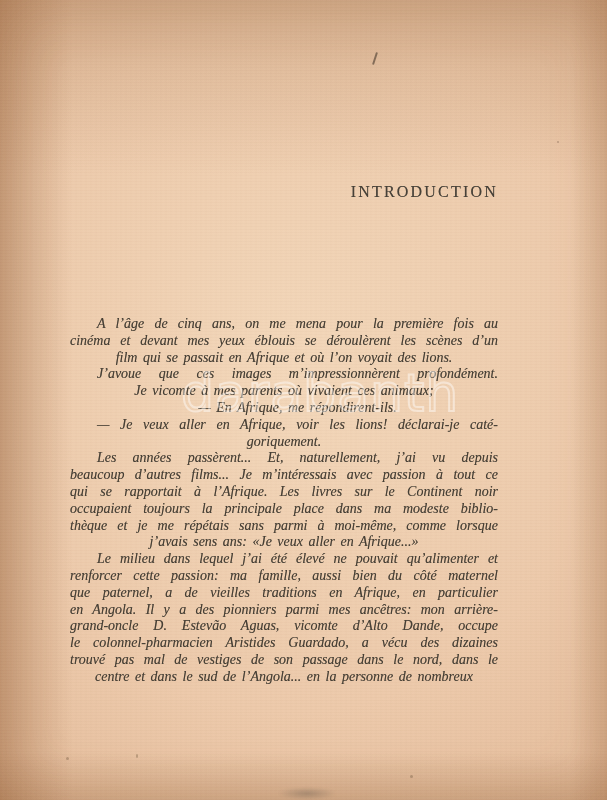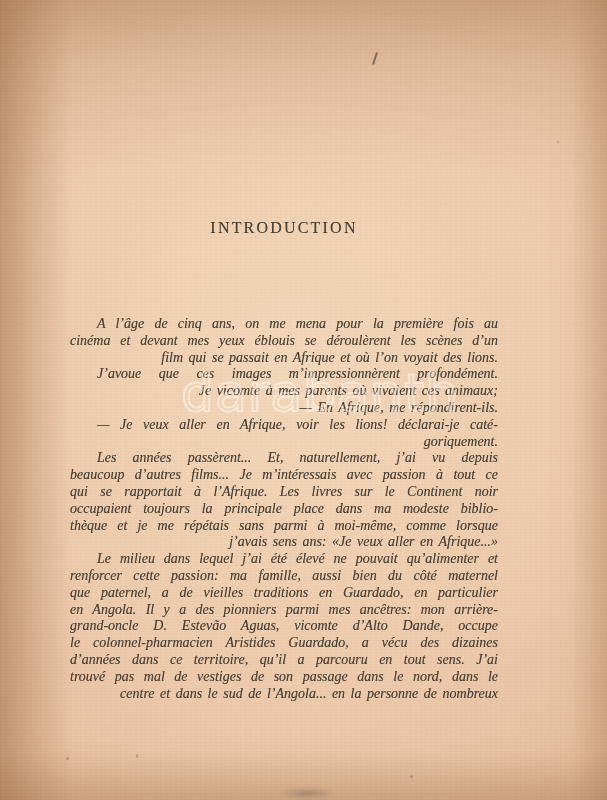--- a/index.html
+++ b/index.html
@@ -21,35 +21,34 @@
   }
   
   .grain {
     position: absolute; inset: 0; pointer-events: none; opacity: .5;
     background:
       repeating-linear-gradient(0deg, rgba(120,85,55,.035) 0 1px, rgba(255,240,220,.03) 1px 3px),
       repeating-linear-gradient(90deg, rgba(120,85,55,.02) 0 2px, rgba(255,240,220,.02) 2px 5px);
   }
   .title {
     position: absolute; top: 183px; left: 70px; width: 428px;
-    text-align: center;
+    text-align: right;
     font-size: 16px; letter-spacing: 2.2px;
     color: #474138;
     text-shadow: 0 0 .5px rgba(71,65,56,.55);
-    margin-top: 36px;
   }
   .body-text {
     position: absolute; top: 316px; left: 70px; width: 428px;
     font-style: italic;
     font-size: 14px; line-height: 16.8px;
     color: #463f35;
     word-spacing: 2px;
     text-shadow: 0 0 .5px rgba(70,63,53,.5);
   }
-  .line { height: 16.8px; white-space: nowrap; text-align: right; }
+  .line { height: 16.8px; white-space: nowrap; text-align: center; }
   .line.jl { text-align: justify; text-align-last: justify; }
   .line.indent { padding-left: 27px; }
   .watermark {
     position: absolute; top: 354px; left: 140px;
     font-family: "DejaVu Sans", sans-serif;
     font-style: normal;
     font-size: 52px; line-height: 78px;
     letter-spacing: 1px;
     color: transparent;
     -webkit-text-stroke: 2px rgba(255,255,255,.60);
@@ -101,25 +100,24 @@
       <div class="line indent jl">— Je veux aller en Afrique, voir les lions! déclarai-je caté-</div>
       <div class="line">goriquement.</div>
       <div class="line indent jl">Les années passèrent... Et, naturellement, j’ai vu depuis</div>
       <div class="line jl">beaucoup d’autres films... Je m’intéressais avec passion à tout ce</div>
       <div class="line jl">qui se rapportait à l’Afrique. Les livres sur le Continent noir</div>
       <div class="line jl">occupaient toujours la principale place dans ma modeste biblio-</div>
       <div class="line jl">thèque et je me répétais sans parmi à moi-même, comme lorsque</div>
       <div class="line">j’avais sens ans: «Je veux aller en Afrique...»</div>
       <div class="line indent jl">Le milieu dans lequel j’ai été élevé ne pouvait qu’alimenter et</div>
       <div class="line jl">renforcer cette passion: ma famille, aussi bien du côté maternel</div>
-      <div class="line jl">que paternel, a de vieilles traditions en Guardado, en particulier</div>
+      <div class="line jl">que paternel, a de vieilles traditions en Afrique, en particulier</div>
       <div class="line jl">en Angola. Il y a des pionniers parmi mes ancêtres: mon arrière-</div>
       <div class="line jl">grand-oncle D. Estevão Aguas, vicomte d’Alto Dande, occupe</div>
       <div class="line jl">le colonnel-pharmacien Aristides Guardado, a vécu des dizaines</div>
-      <div class="line jl">d’années dans ce territoire, qu’il a parcouru en tout sens. J’ai</div>
       <div class="line jl">trouvé pas mal de vestiges de son passage dans le nord, dans le</div>
       <div class="line">centre et dans le sud de l’Angola... en la personne de nombreux</div>
     </div>
 
   <div class="watermark">darabanth</div>
 
   <div class="smudge"></div>
 </div>
 
 </body></html>

